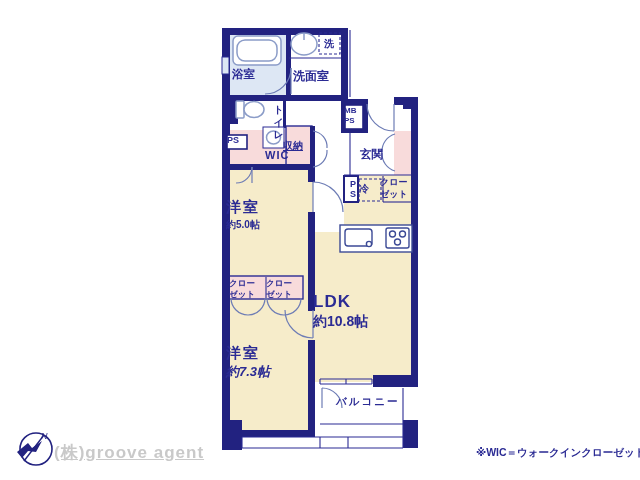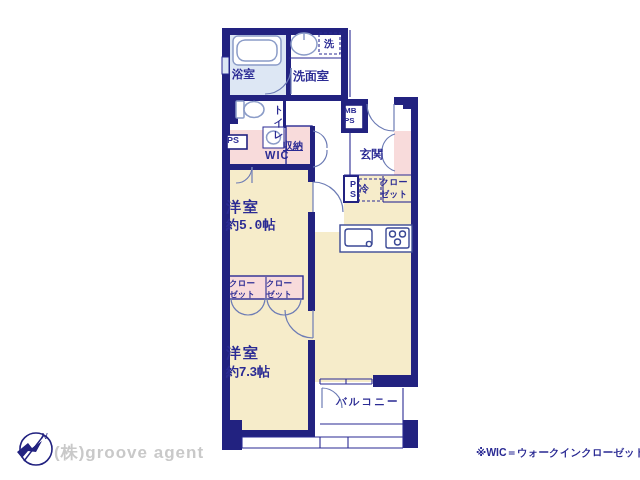--- a/index.html
+++ b/index.html
@@ -180,43 +180,47 @@
   <div class="lbl" style="left:360px;top:148px;font-size:11.5px;text-align:center;">玄関</div>
   <div class="lbl vtext" style="left:347px;top:179px;font-size:9px;height:22px;letter-spacing:0;">PS</div>
   <div class="lbl center" style="left:359px;top:183px;width:22px;font-size:10px;">冷</div>
   <div class="lbl center two-line" style="left:380px;top:177px;width:34px;font-size:9px;">
     <span>クロー</span><br>
     <span>ゼット</span>
   </div>
 
   <div class="lbl center" style="left:226px;top:199px;width:84px;">
     <div style="font-size:15px;letter-spacing:2px;">洋室</div>
-    <div style="font-size:13px;margin-top:3px;font-family:Liberation Mono, monospace;">約5.0帖</div>
-  </div>
-
+    <div style="font-size:10px;margin-top:3px;">約5.0帖</div>
+  </div>
+
+  <div class="lbl center" style="left:313px;top:293px;width:100px;">
+    <div style="font-size:17px;letter-spacing:1px;">LDK</div>
+    <div style="font-size:14px;margin-top:2px;">約10.8帖</div>
+  </div>
 
   <div class="lbl center two-line" style="left:229px;top:278px;width:36px;font-size:8.5px;">
     <span>クロー</span><br>
     <span>ゼット</span>
   </div>
   <div class="lbl center two-line" style="left:266px;top:278px;width:36px;font-size:8.5px;">
     <span>クロー</span><br>
     <span>ゼット</span>
   </div>
 
   <div class="lbl center" style="left:226px;top:345px;width:86px;">
     <div style="font-size:15px;letter-spacing:2px;">洋室</div>
-    <div style="font-size:13px;margin-top:3px;">約7.3帖</div>
+    <div style="font-size:13px;margin-top:3px;font-style:italic;">約7.3帖</div>
   </div>
 
   <div class="lbl" style="left:336px;top:396px;font-size:10.5px;letter-spacing:2px;text-align:right;">バルコニー</div>
 
   <svg width="48" height="48" style="left:14px;top:426px;">
     <circle cx="22" cy="23" r="16" fill="none" stroke="#222280" stroke-width="1.6"></circle>
     <line x1="10" y1="35" x2="30" y2="9" stroke="#222280" stroke-width="1.4"></line>
     <path d="M3,26 L14,17 L18,22 L28,15 L22,26 L14,25 L8,32 Z" fill="#222280"></path>
     <text x="27" y="13" font-size="9" font-style="italic" fill="#222280">N</text>
   </svg>
 
-  <div class="lbl company" style="left:54px;top:444px;font-size:17px;">(株)groove agent</div>
+  <div class="lbl company" style="left:54px;top:444px;font-size:17px;text-decoration:underline;">(株)groove agent</div>
   <div class="lbl note" style="left:476px;top:447px;font-size:10.5px;">※WIC＝ウォークインクローゼット</div>
 
 </div>
 
 </body></html>

